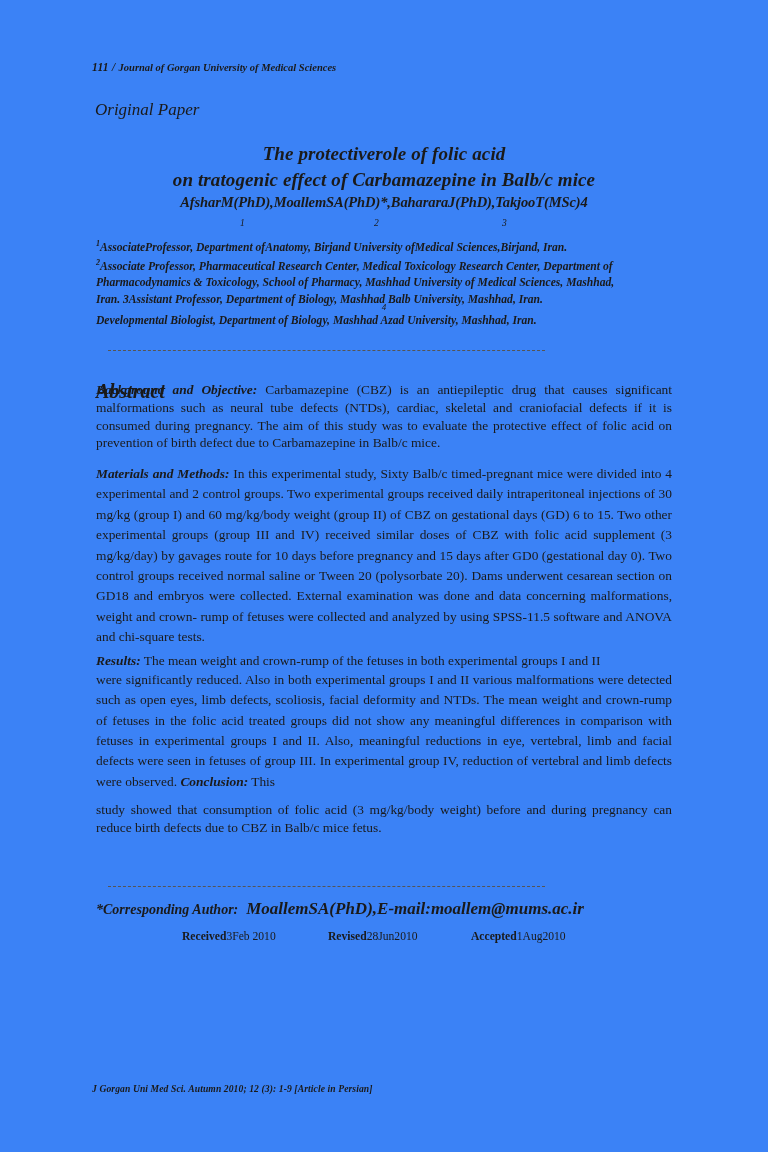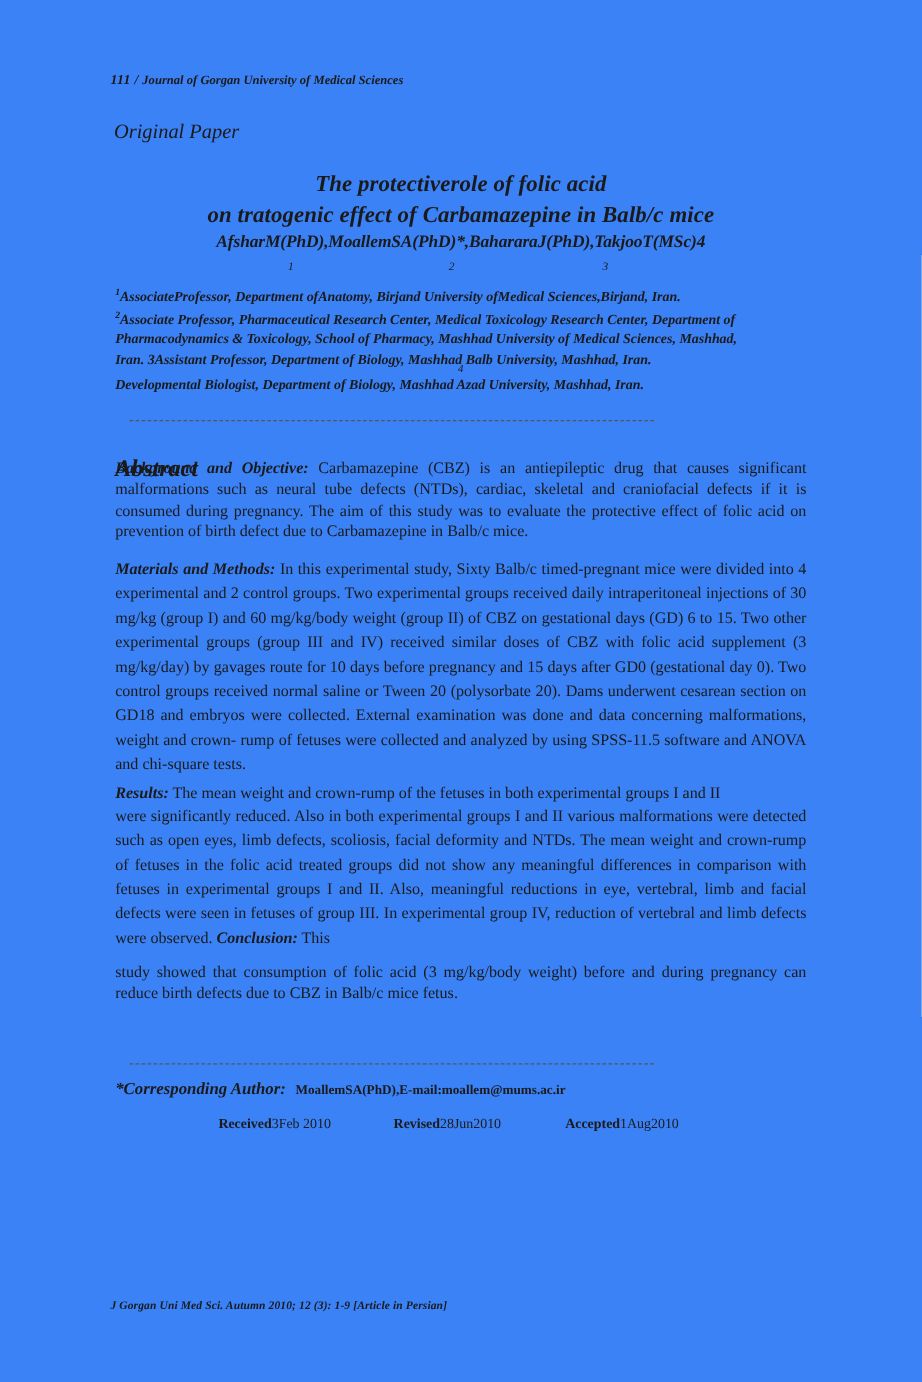--- a/index.html
+++ b/index.html
@@ -188,22 +188,23 @@
     left: 96px;
     top: 899px;
     width: 576px;
   }
   .ca-label {
     font-style: italic;
     font-weight: bold;
     font-size: 14px;
   }
   .ca-value {
-    font-weight: bold;
-    font-size: 11px;
+    font-style: italic;
+    font-weight: bold;
+    font-size: 17px;
     margin-left: 8px;
   }
 
   
   .dates {
     position: absolute;
     left: 96px;
     top: 930px;
     width: 520px;
     font-size: 11.6px;

